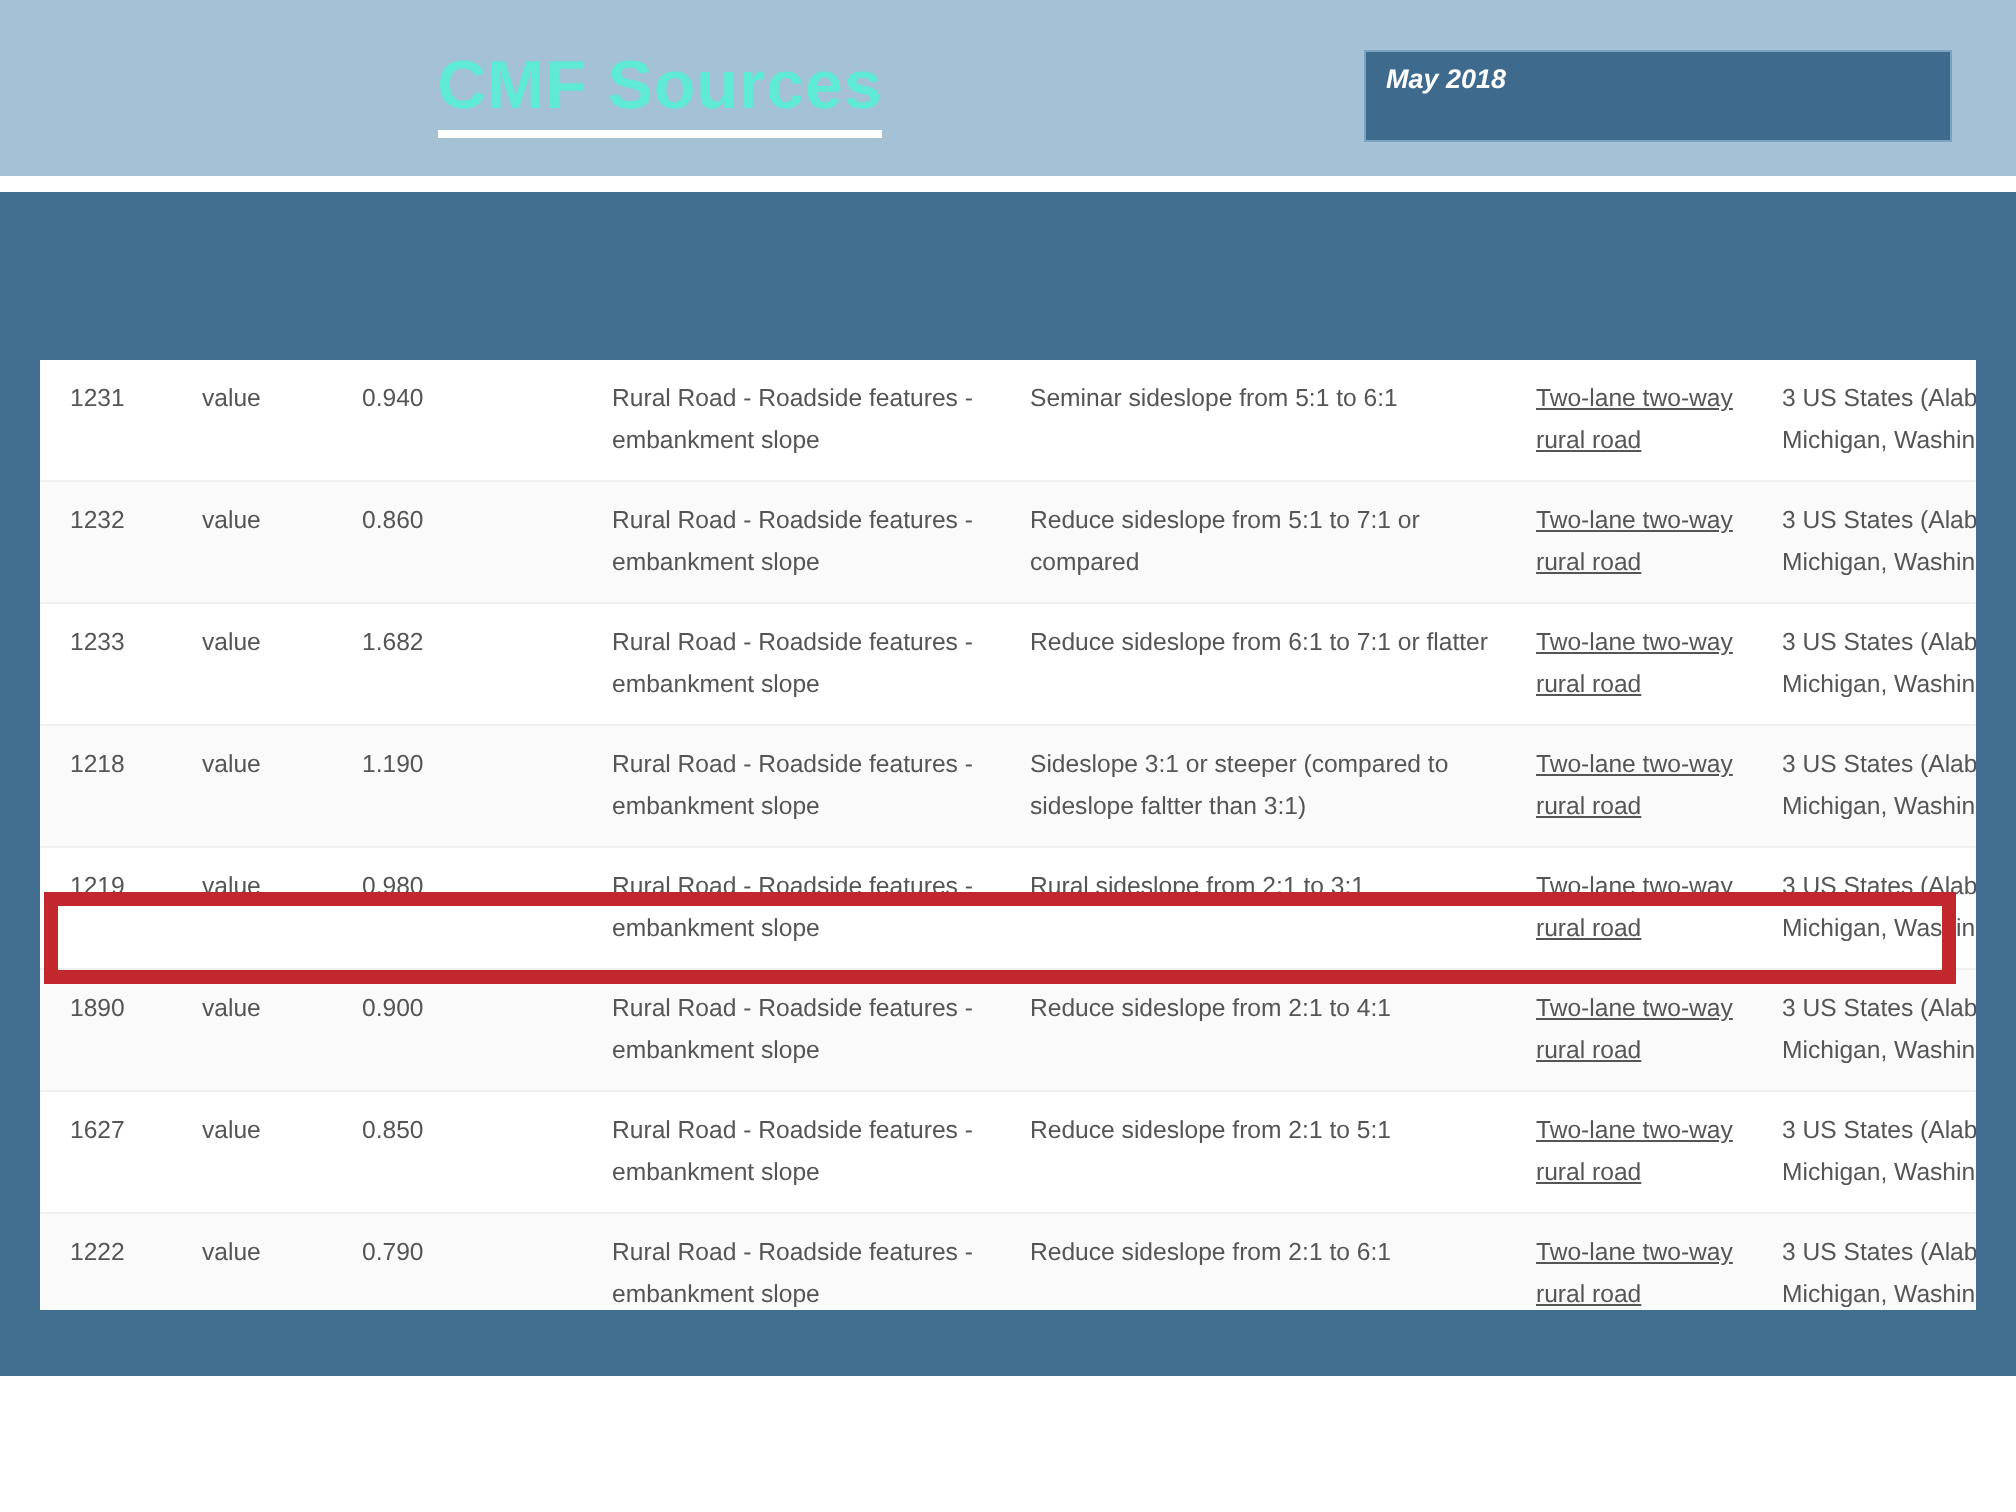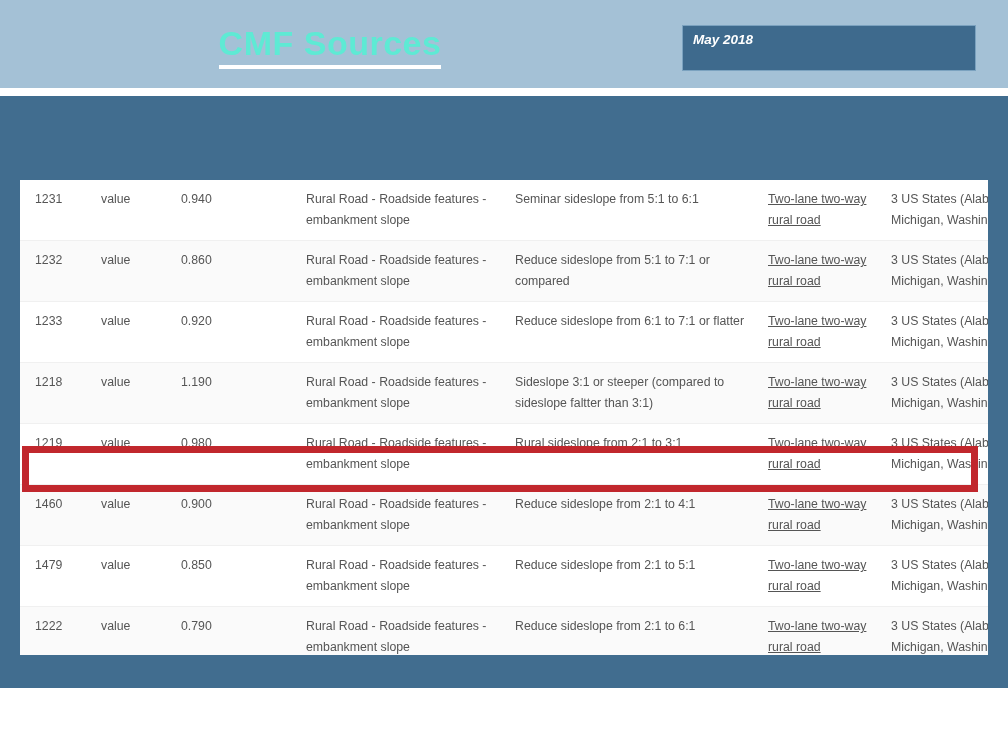--- a/index.html
+++ b/index.html
@@ -165,21 +165,21 @@
             <td class="col-type">value</td>
             <td class="col-value">0.860</td>
             <td class="col-desc">Rural Road - Roadside features - embankment slope</td>
             <td class="col-mod">Reduce sideslope from 5:1 to 7:1 or compared</td>
             <td class="col-area">Two-lane two-way rural road</td>
             <td class="col-loc">3 US States (Alabama, Michigan, Washington)</td>
           </tr>
           <tr>
             <td class="col-id">1233</td>
             <td class="col-type">value</td>
-            <td class="col-value">0.920</td>
+            <td class="col-value">1.682</td>
             <td class="col-desc">Rural Road - Roadside features - embankment slope</td>
             <td class="col-mod">Reduce sideslope from 6:1 to 7:1 or flatter</td>
             <td class="col-area">Two-lane two-way rural road</td>
             <td class="col-loc">3 US States (Alabama, Michigan, Washington)</td>
           </tr>
           <tr class="alt">
             <td class="col-id">1218</td>
             <td class="col-type">value</td>
             <td class="col-value">1.190</td>
             <td class="col-desc">Rural Road - Roadside features - embankment slope</td>
@@ -190,30 +190,30 @@
           <tr>
             <td class="col-id">1219</td>
             <td class="col-type">value</td>
             <td class="col-value">0.980</td>
             <td class="col-desc">Rural Road - Roadside features - embankment slope</td>
             <td class="col-mod">Rural sideslope from 2:1 to 3:1</td>
             <td class="col-area">Two-lane two-way rural road</td>
             <td class="col-loc">3 US States (Alabama, Michigan, Washington)</td>
           </tr>
           <tr class="alt">
-            <td class="col-id">1460</td>
+            <td class="col-id">1890</td>
             <td class="col-type">value</td>
             <td class="col-value">0.900</td>
             <td class="col-desc">Rural Road - Roadside features - embankment slope</td>
             <td class="col-mod">Reduce sideslope from 2:1 to 4:1</td>
             <td class="col-area">Two-lane two-way rural road</td>
             <td class="col-loc">3 US States (Alabama, Michigan, Washington)</td>
           </tr>
           <tr>
-            <td class="col-id">1479</td>
+            <td class="col-id">1627</td>
             <td class="col-type">value</td>
             <td class="col-value">0.850</td>
             <td class="col-desc">Rural Road - Roadside features - embankment slope</td>
             <td class="col-mod">Reduce sideslope from 2:1 to 5:1</td>
             <td class="col-area">Two-lane two-way rural road</td>
             <td class="col-loc">3 US States (Alabama, Michigan, Washington)</td>
           </tr>
           <tr class="alt">
             <td class="col-id">1222</td>
             <td class="col-type">value</td>

